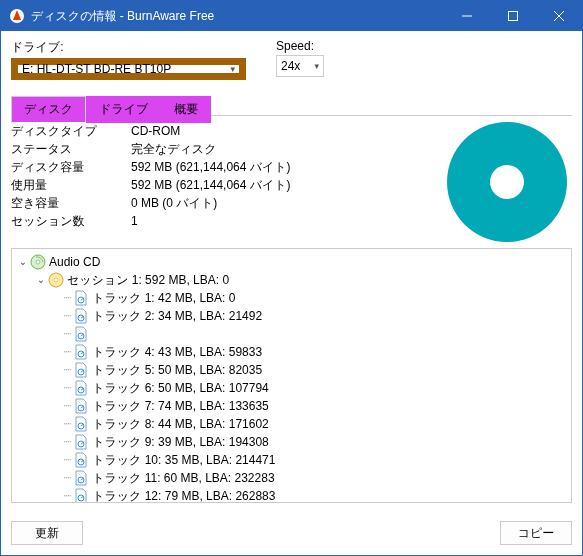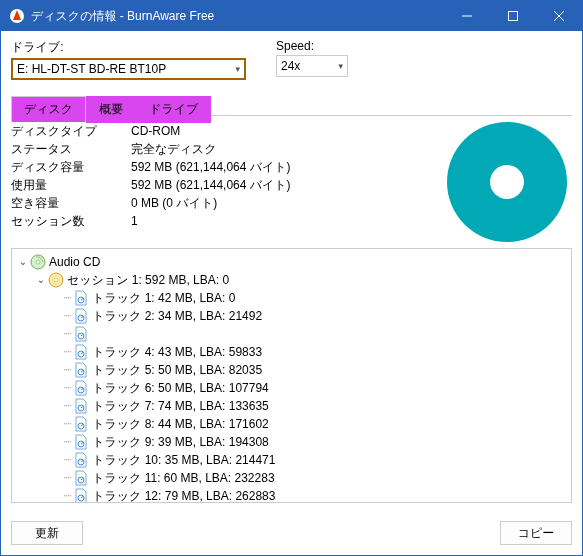--- a/index.html
+++ b/index.html
@@ -7,22 +7,22 @@
 .window { width: 583px; height: 556px; background: #fff; border: 1px solid #2862b8; display: flex; flex-direction: column; }
 .titlebar { height: 30px; background: #2862b8; color: #fff; display: flex; align-items: center; padding-left: 8px; }
 .titlebar-icon { width: 16px; height: 16px; margin-right: 6px; }
 .titlebar-text { flex: 1; font-size: 12px; }
 .titlebar-buttons { display: flex; }
 .titlebar-btn { width: 46px; height: 30px; display: flex; align-items: center; justify-content: center; color: #fff; }
 .content { flex: 1; padding: 8px 10px; display: flex; flex-direction: column; overflow: hidden; }
 .top-row { display: flex; gap: 30px; margin-bottom: 8px; }
 .field-group { display: flex; flex-direction: column; gap: 2px; }
 .field-label { font-size: 12px; }
-.drive-select { width: 235px; height: 22px; border: 2px solid #a16207; padding: 1px 4px; background: #fff; display: flex; align-items: center; justify-content: space-between; }
-.speed-select { width: 72px; height: 22px; border: 1px solid #ccc; padding: 1px 4px; background: #fff; display: flex; align-items: center; justify-content: space-between; }
+.drive-select { width: 235px; height: 22px; border: 7px solid #a16207; padding: 1px 4px; background: #fff; display: flex; align-items: center; justify-content: space-between; }
+.speed-select { width: 48px; height: 22px; border: 1px solid #ccc; padding: 1px 4px; background: #fff; display: flex; align-items: center; justify-content: space-between; }
 .chev { font-size: 9px; color: #555; }
 .tabs { display: flex; border-bottom: 1px solid #ccc; margin-bottom: 6px; }
 .tab { padding: 4px 12px; border: 1px solid transparent; border-bottom: none; cursor: pointer; position: relative; top: 8px; background: #d946ef; }
 .tab.active { border-color: #ccc; border-bottom: 1px solid #fff; }
 .info-area { display: flex; gap: 10px; margin-bottom: 6px; }
 .info-table { flex: 1; }
 .info-row { display: flex; line-height: 18px; }
 .info-key { width: 120px; }
 .info-val { flex: 1; }
 .disc-visual { width: 120px; height: 120px; position: relative; margin-right: 5px; }
@@ -85,22 +85,22 @@
         <span class="field-label">Speed:</span>
         <div class="speed-select">
           <span>24x</span>
           <span class="chev">▾</span>
         </div>
       </div>
     </div>
 
     <div class="tabs">
       <div class="tab active">ディスク</div>
+      <div class="tab">ドライブ</div>
       <div class="tab">概要</div>
-      <div class="tab">ドライブ</div>
     </div>
 
     <div class="info-area">
       <div class="info-table">
         <div class="info-row">
             <span class="info-key">ディスクタイプ</span>
             <span class="info-val">CD-ROM</span>
           </div>
         <div class="info-row">
             <span class="info-key">ステータス</span>

